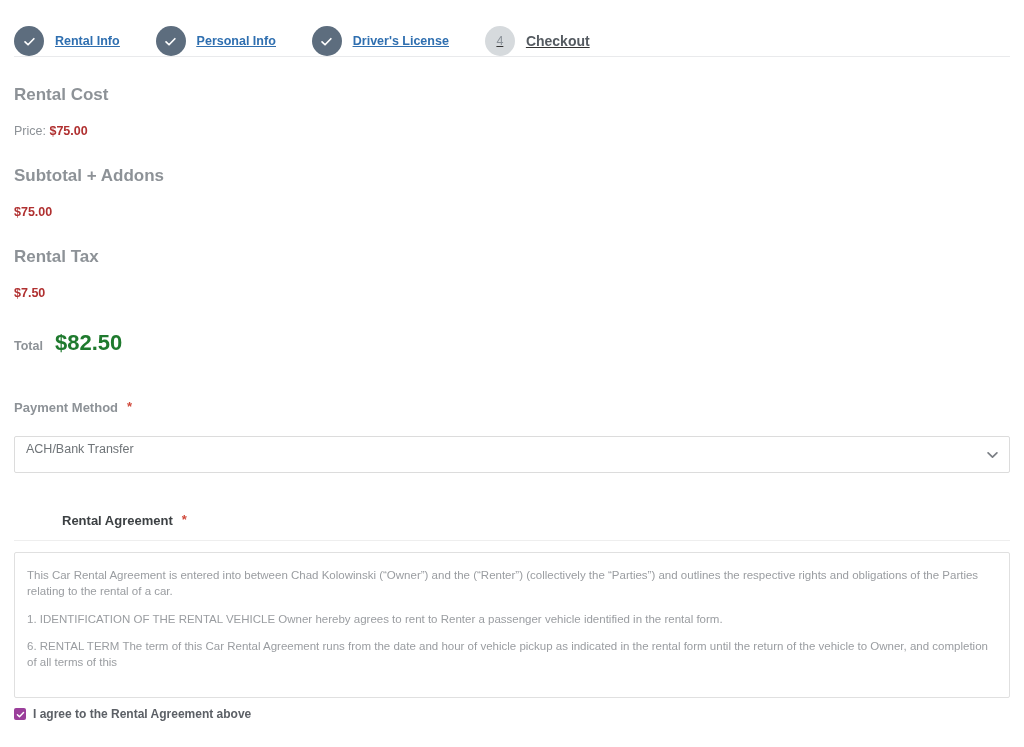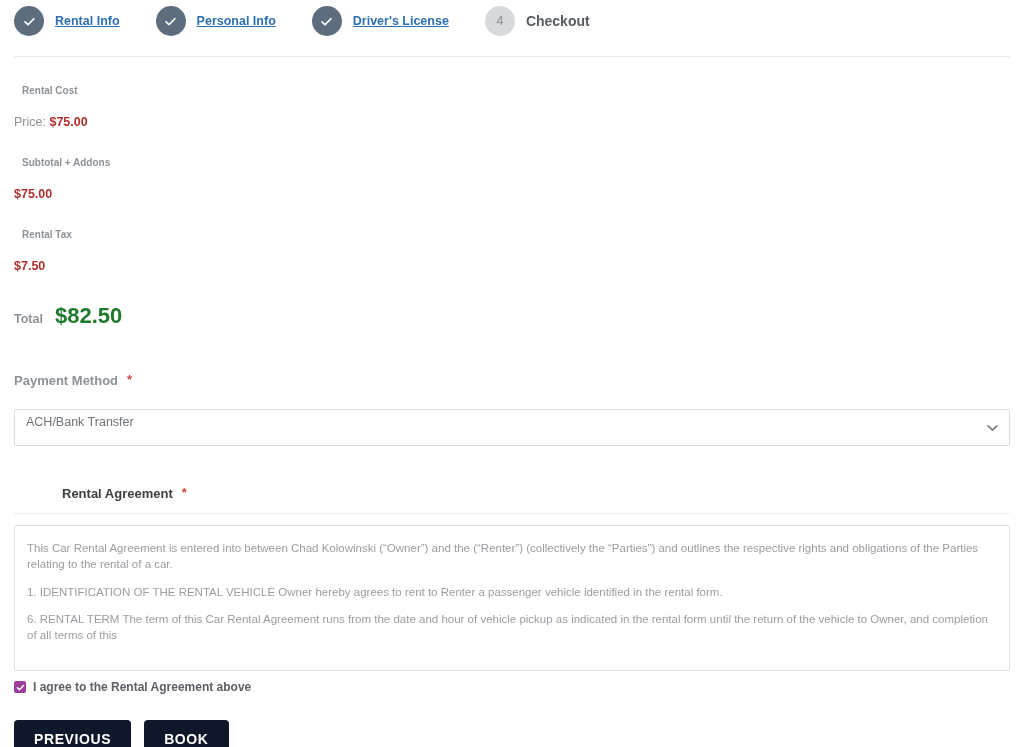--- a/index.html
+++ b/index.html
@@ -16,24 +16,25 @@
   }
   .page {
     padding: 0 14px;
     box-sizing: border-box;
     width: 1024px;
   }
 
   
   .stepper {
     display: flex;
-    align-items: flex-start;
+    align-items: flex-end;
     height: 56px;
     padding-top: 6px;
     box-sizing: border-box;
+    text-decoration: underline;
   }
   .step {
     display: flex;
     align-items: center;
     margin-right: 36px;
   }
   .step-bubble {
     width: 30px;
     height: 30px;
     border-radius: 50%;
@@ -73,24 +74,24 @@
   }
 
   .rule {
     height: 1px;
     background: #e9eaec;
     width: 100%;
   }
 
   
   .section-head {
-    font-size: 10px;
+    font-size: 17px;
     font-weight: bold;
     color: #8d9297;
-    margin: 28px 0 0 8px;
+    margin: 28px 0 0 0;
   }
   .price-line {
     font-size: 12.5px;
     color: #8d9297;
     margin-top: 19px;
   }
   .price-val {
     color: #b03030;
     font-weight: bold;
   }

